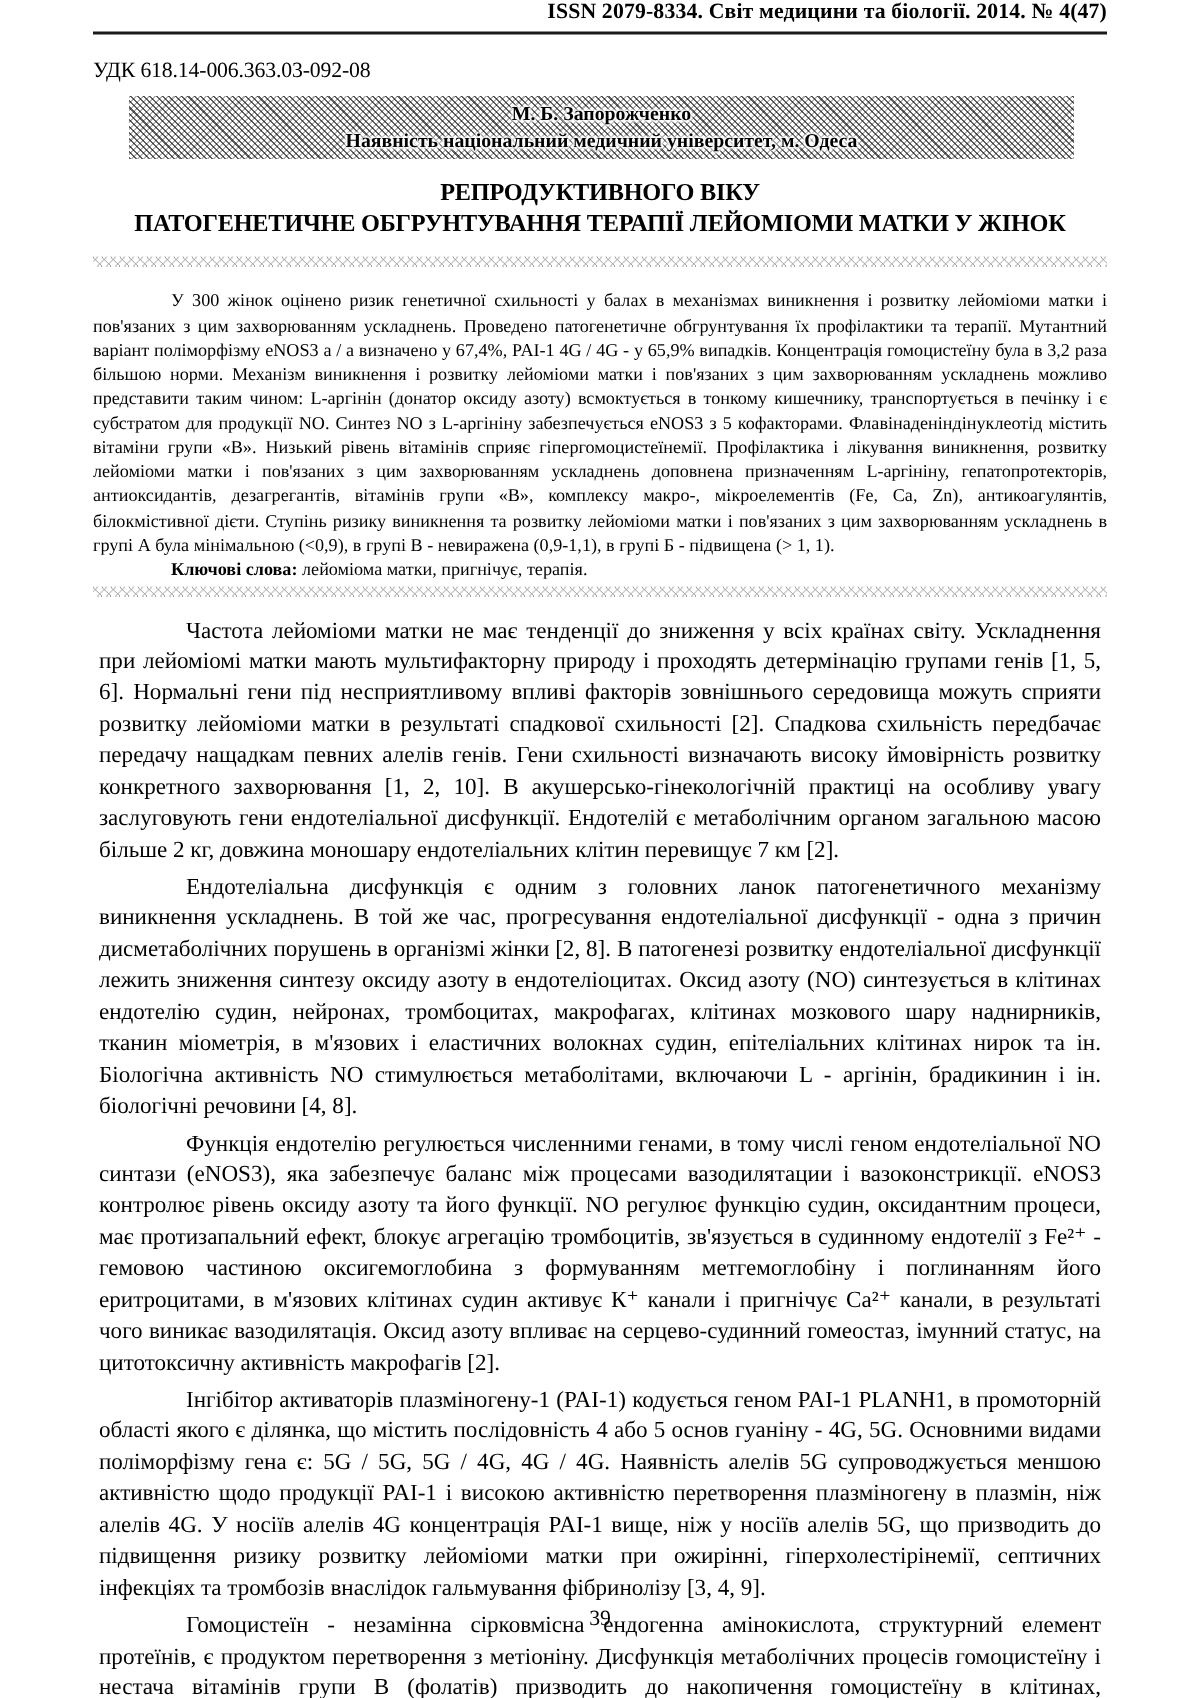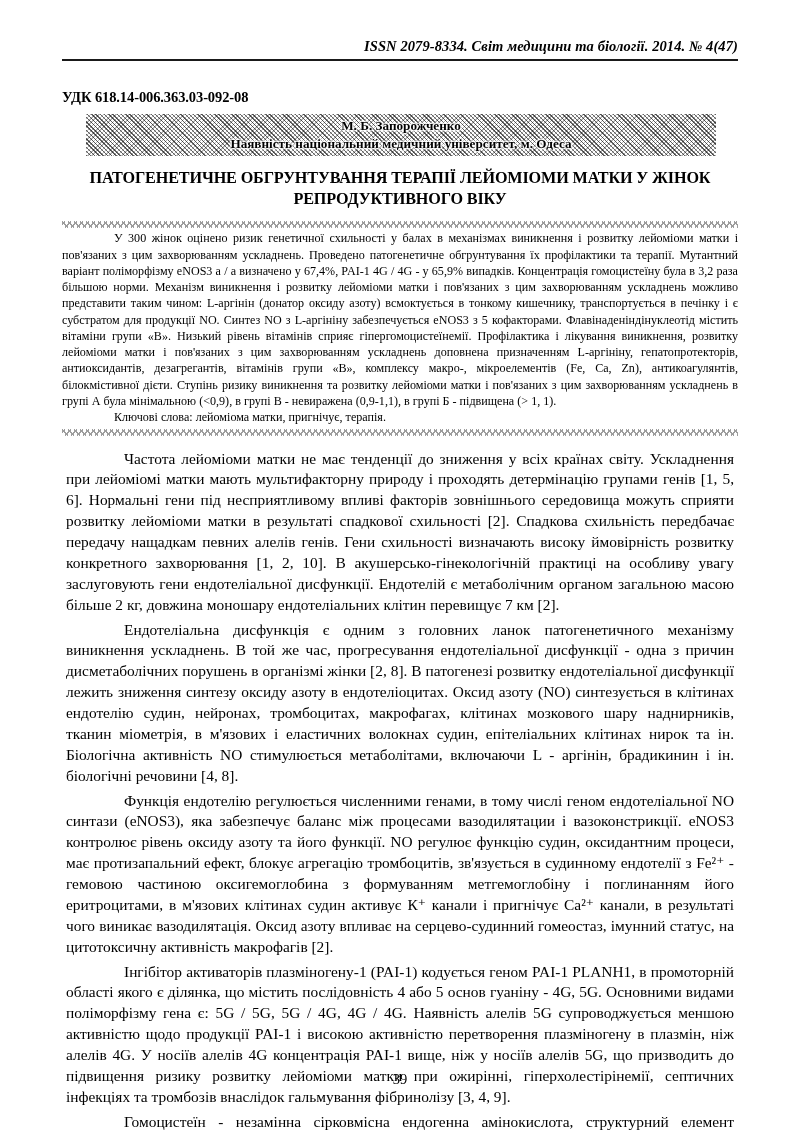--- a/index.html
+++ b/index.html
@@ -19,38 +19,36 @@
   .page {
     width: 800px;
     height: 1132px;
     box-sizing: border-box;
     padding: 0 62px;
     position: relative;
   }
 
   
   .running-head {
-    padding-top: 38px;
     text-align: right;
-    font-style: italic;
     font-weight: bold;
     font-size: 14.5px;
     letter-spacing: 0.1px;
     line-height: 1.2;
   }
   .rule {
     border-bottom: 2.2px solid #1a1a1a;
     margin-top: 4px;
     width: 100%;
   }
 
   
   .udc {
-    margin-top: 28px;
-    font-weight: bold;
+    margin-top: 16px;
+    font-weight: normal;
     font-size: 14.5px;
     letter-spacing: -0.1px;
   }
 
   
   .author-band {
     margin-top: 8px;
     margin-left: 24px;
     margin-right: 22px;
     padding: 3px 0 4px 0;
@@ -100,26 +98,26 @@
   }
   .wavy-top { margin-top: 11px; }
   .wavy-bot { margin-top: 3px; }
 
   
   .abstract {
     font-size: 12.1px;
     line-height: 1.345;
     text-align: justify;
     text-justify: inter-word;
-    margin-top: 2px;
+    margin-top: 14px;
   }
   .abstract p { margin: 0; }
   .abstract .indent { text-indent: 52px; }
   .kw { text-indent: 52px; }
-  .kw b { font-weight: normal; }
+  .kw b { font-weight: bold; }
 
   
   .body {
     margin-top: 13px;
     font-size: 15.4px;
     line-height: 1.355;
     text-align: justify;
     text-justify: inter-word;
   }
   .body p {
@@ -146,22 +144,22 @@
   <div class="rule"></div>
 
   <div class="udc">УДК 618.14-006.363.03-092-08</div>
 
   <div class="author-band">
     <span class="ln">М. Б. Запорожченко</span>
     <span class="ln">Наявність національний медичний університет, м. Одеса</span>
   </div>
 
   <div class="title">
+    <span class="ln">РЕПРОДУКТИВНОГО ВІКУ</span>
     <span class="ln">ПАТОГЕНЕТИЧНЕ ОБГРУНТУВАННЯ ТЕРАПІЇ ЛЕЙОМІОМИ МАТКИ У ЖІНОК</span>
-    <span class="ln">РЕПРОДУКТИВНОГО ВІКУ</span>
   </div>
 
   <div class="wavy wavy-top"></div>
 
   <div class="abstract">
     <p class="indent">У 300 жінок оцінено ризик генетичної схильності у балах в механізмах виникнення і розвитку лейоміоми матки і пов'язаних з цим захворюванням ускладнень. Проведено патогенетичне обгрунтування їх профілактики та терапії. Мутантний варіант поліморфізму eNOS3 а / а визначено у 67,4%, PAI-1 4G / 4G - у 65,9% випадків. Концентрація гомоцистеїну була в 3,2 раза більшою норми. Механізм виникнення і розвитку лейоміоми матки і пов'язаних з цим захворюванням ускладнень можливо представити таким чином: L-аргінін (донатор оксиду азоту) всмоктується в тонкому кишечнику, транспортується в печінку і є субстратом для продукції NO. Синтез NO з L-аргініну забезпечується eNOS3 з 5 кофакторами. Флавінаденіндінуклеотід містить вітаміни групи «В». Низький рівень вітамінів сприяє гіпергомоцистеїнемії. Профілактика і лікування виникнення, розвитку лейоміоми матки і пов'язаних з цим захворюванням ускладнень доповнена призначенням L-аргініну, гепатопротекторів, антиоксидантів, дезагрегантів, вітамінів групи «В», комплексу макро-, мікроелементів (Fe, Ca, Zn), антикоагулянтів, білокмістивної дієти. Ступінь ризику виникнення та розвитку лейоміоми матки і пов'язаних з цим захворюванням ускладнень в групі А була мінімальною (&lt;0,9), в групі В - невиражена (0,9-1,1), в групі Б - підвищена (&gt; 1, 1).</p>
     <p class="kw"><b>Ключові слова:</b> <span>лейоміома матки, пригнічує, терапія.</span></p>
   </div>
 
   <div class="wavy wavy-bot"></div>

